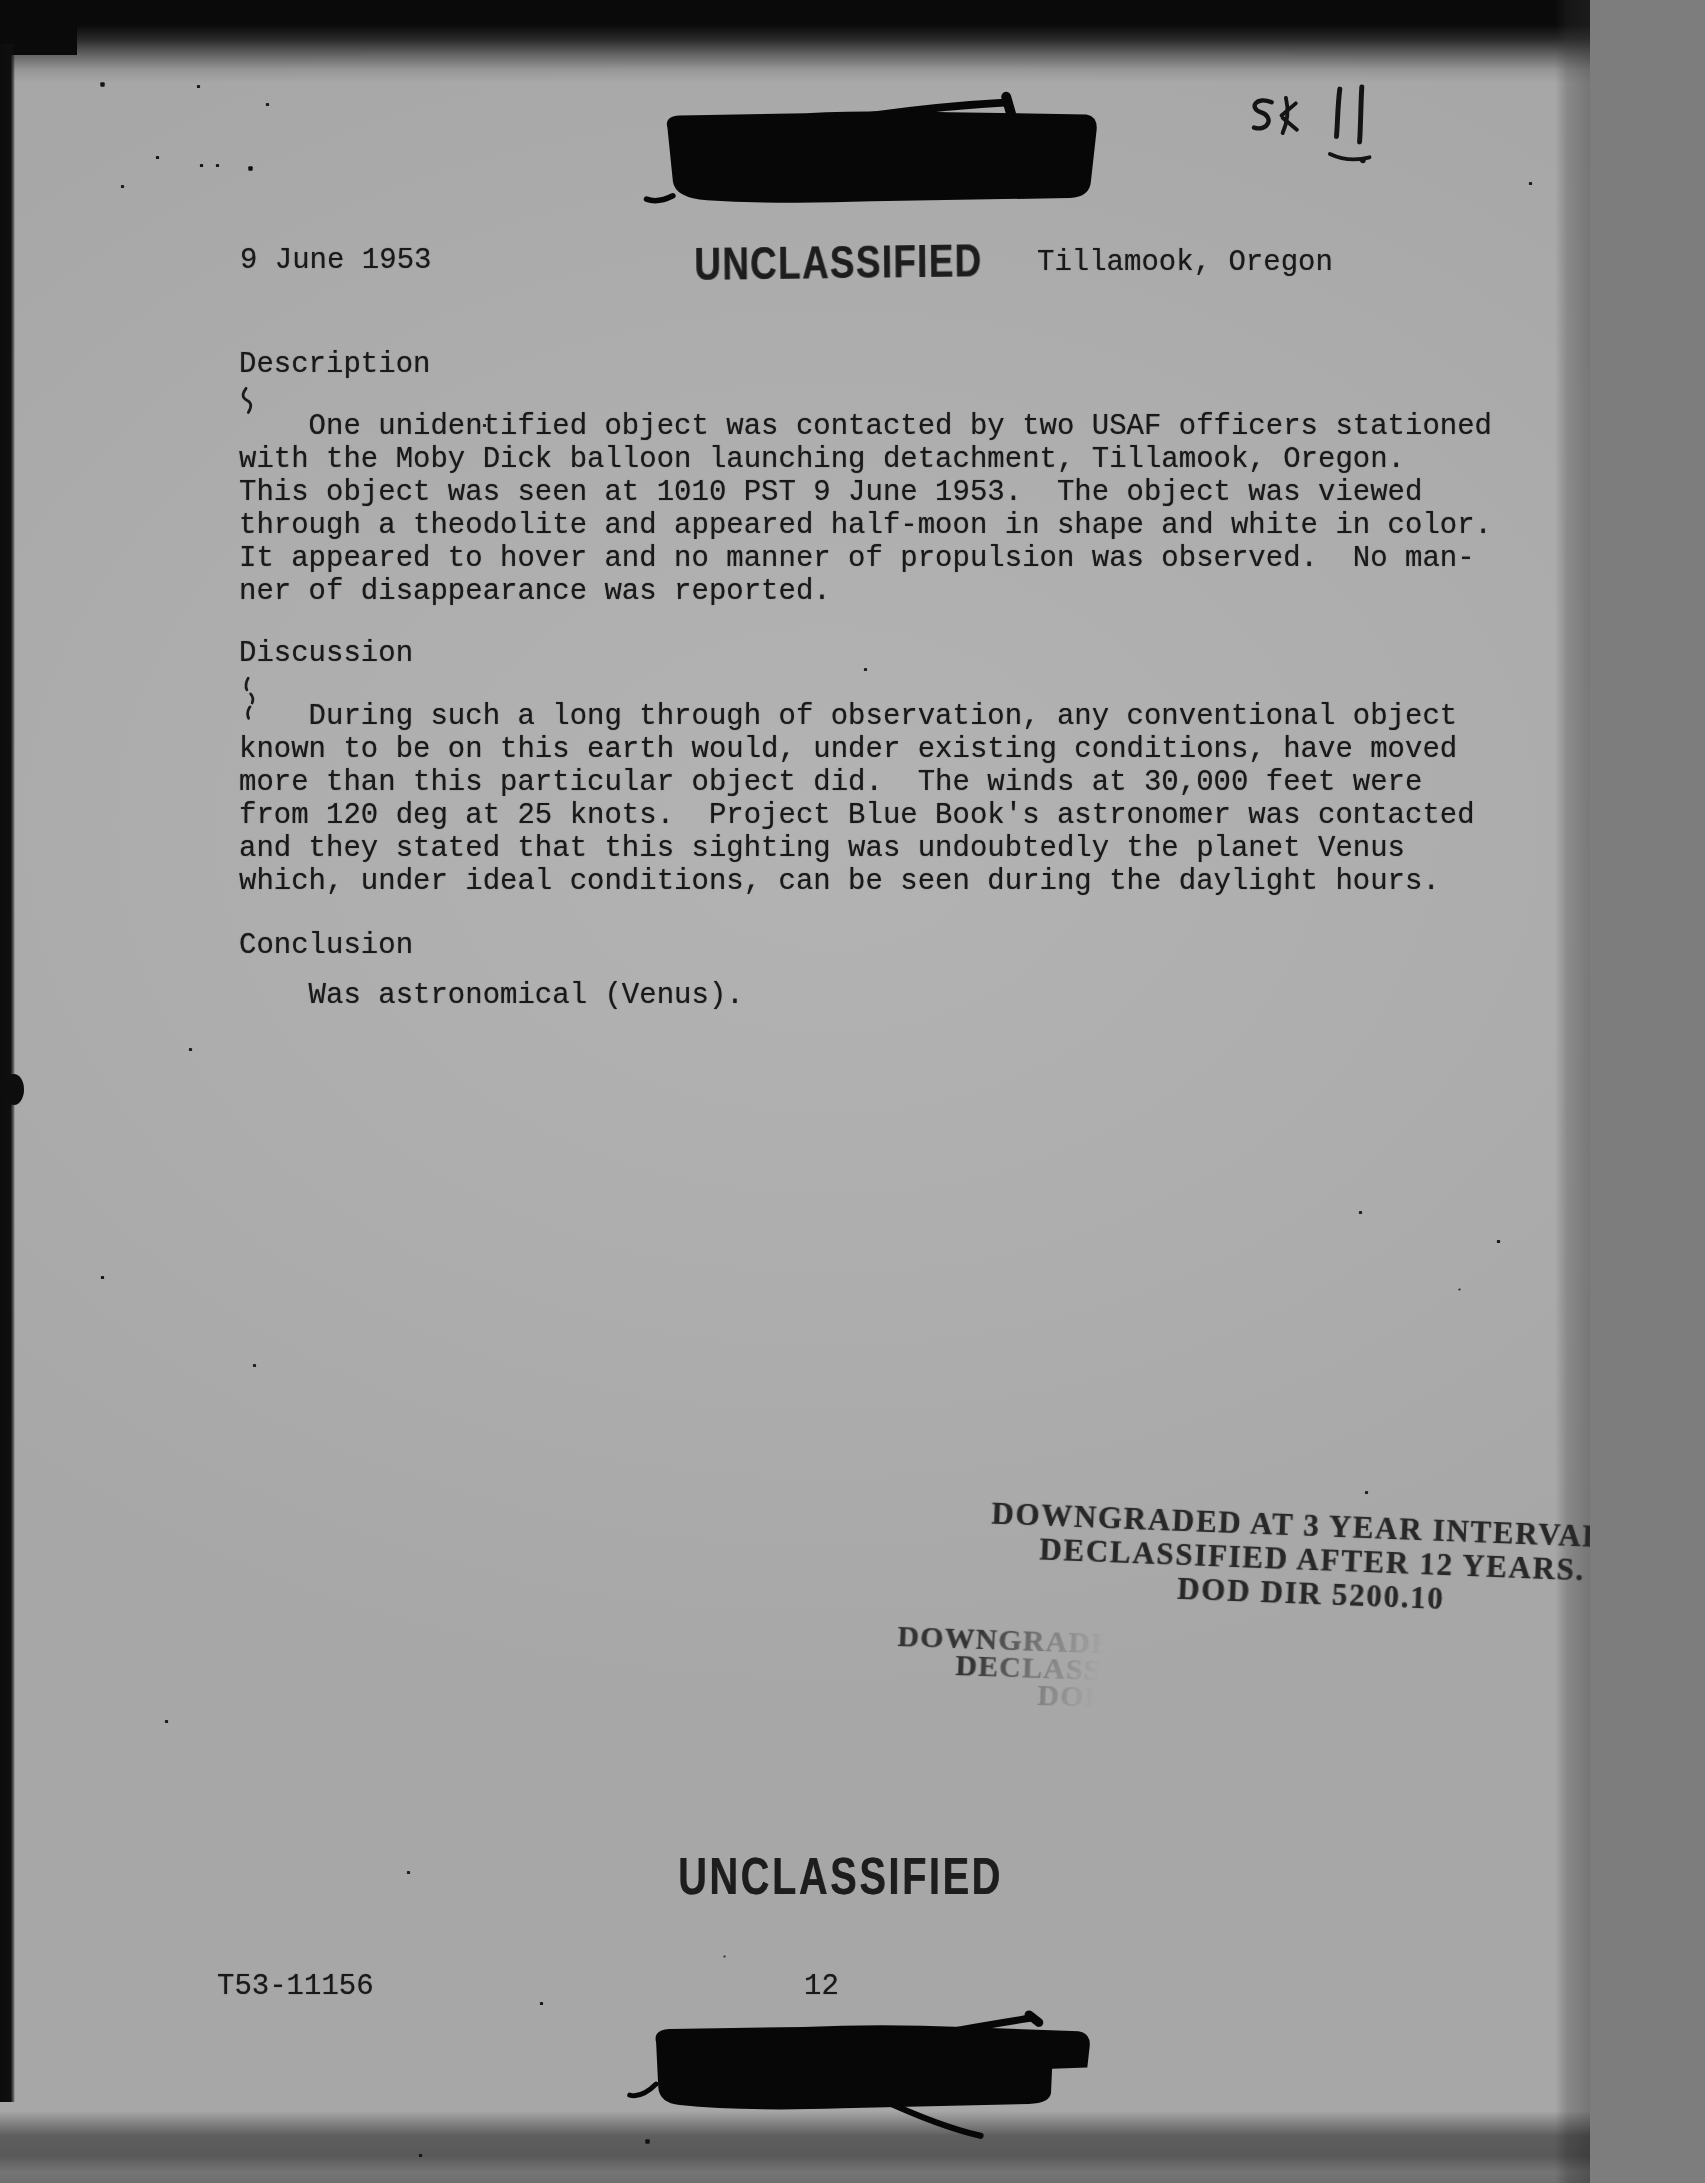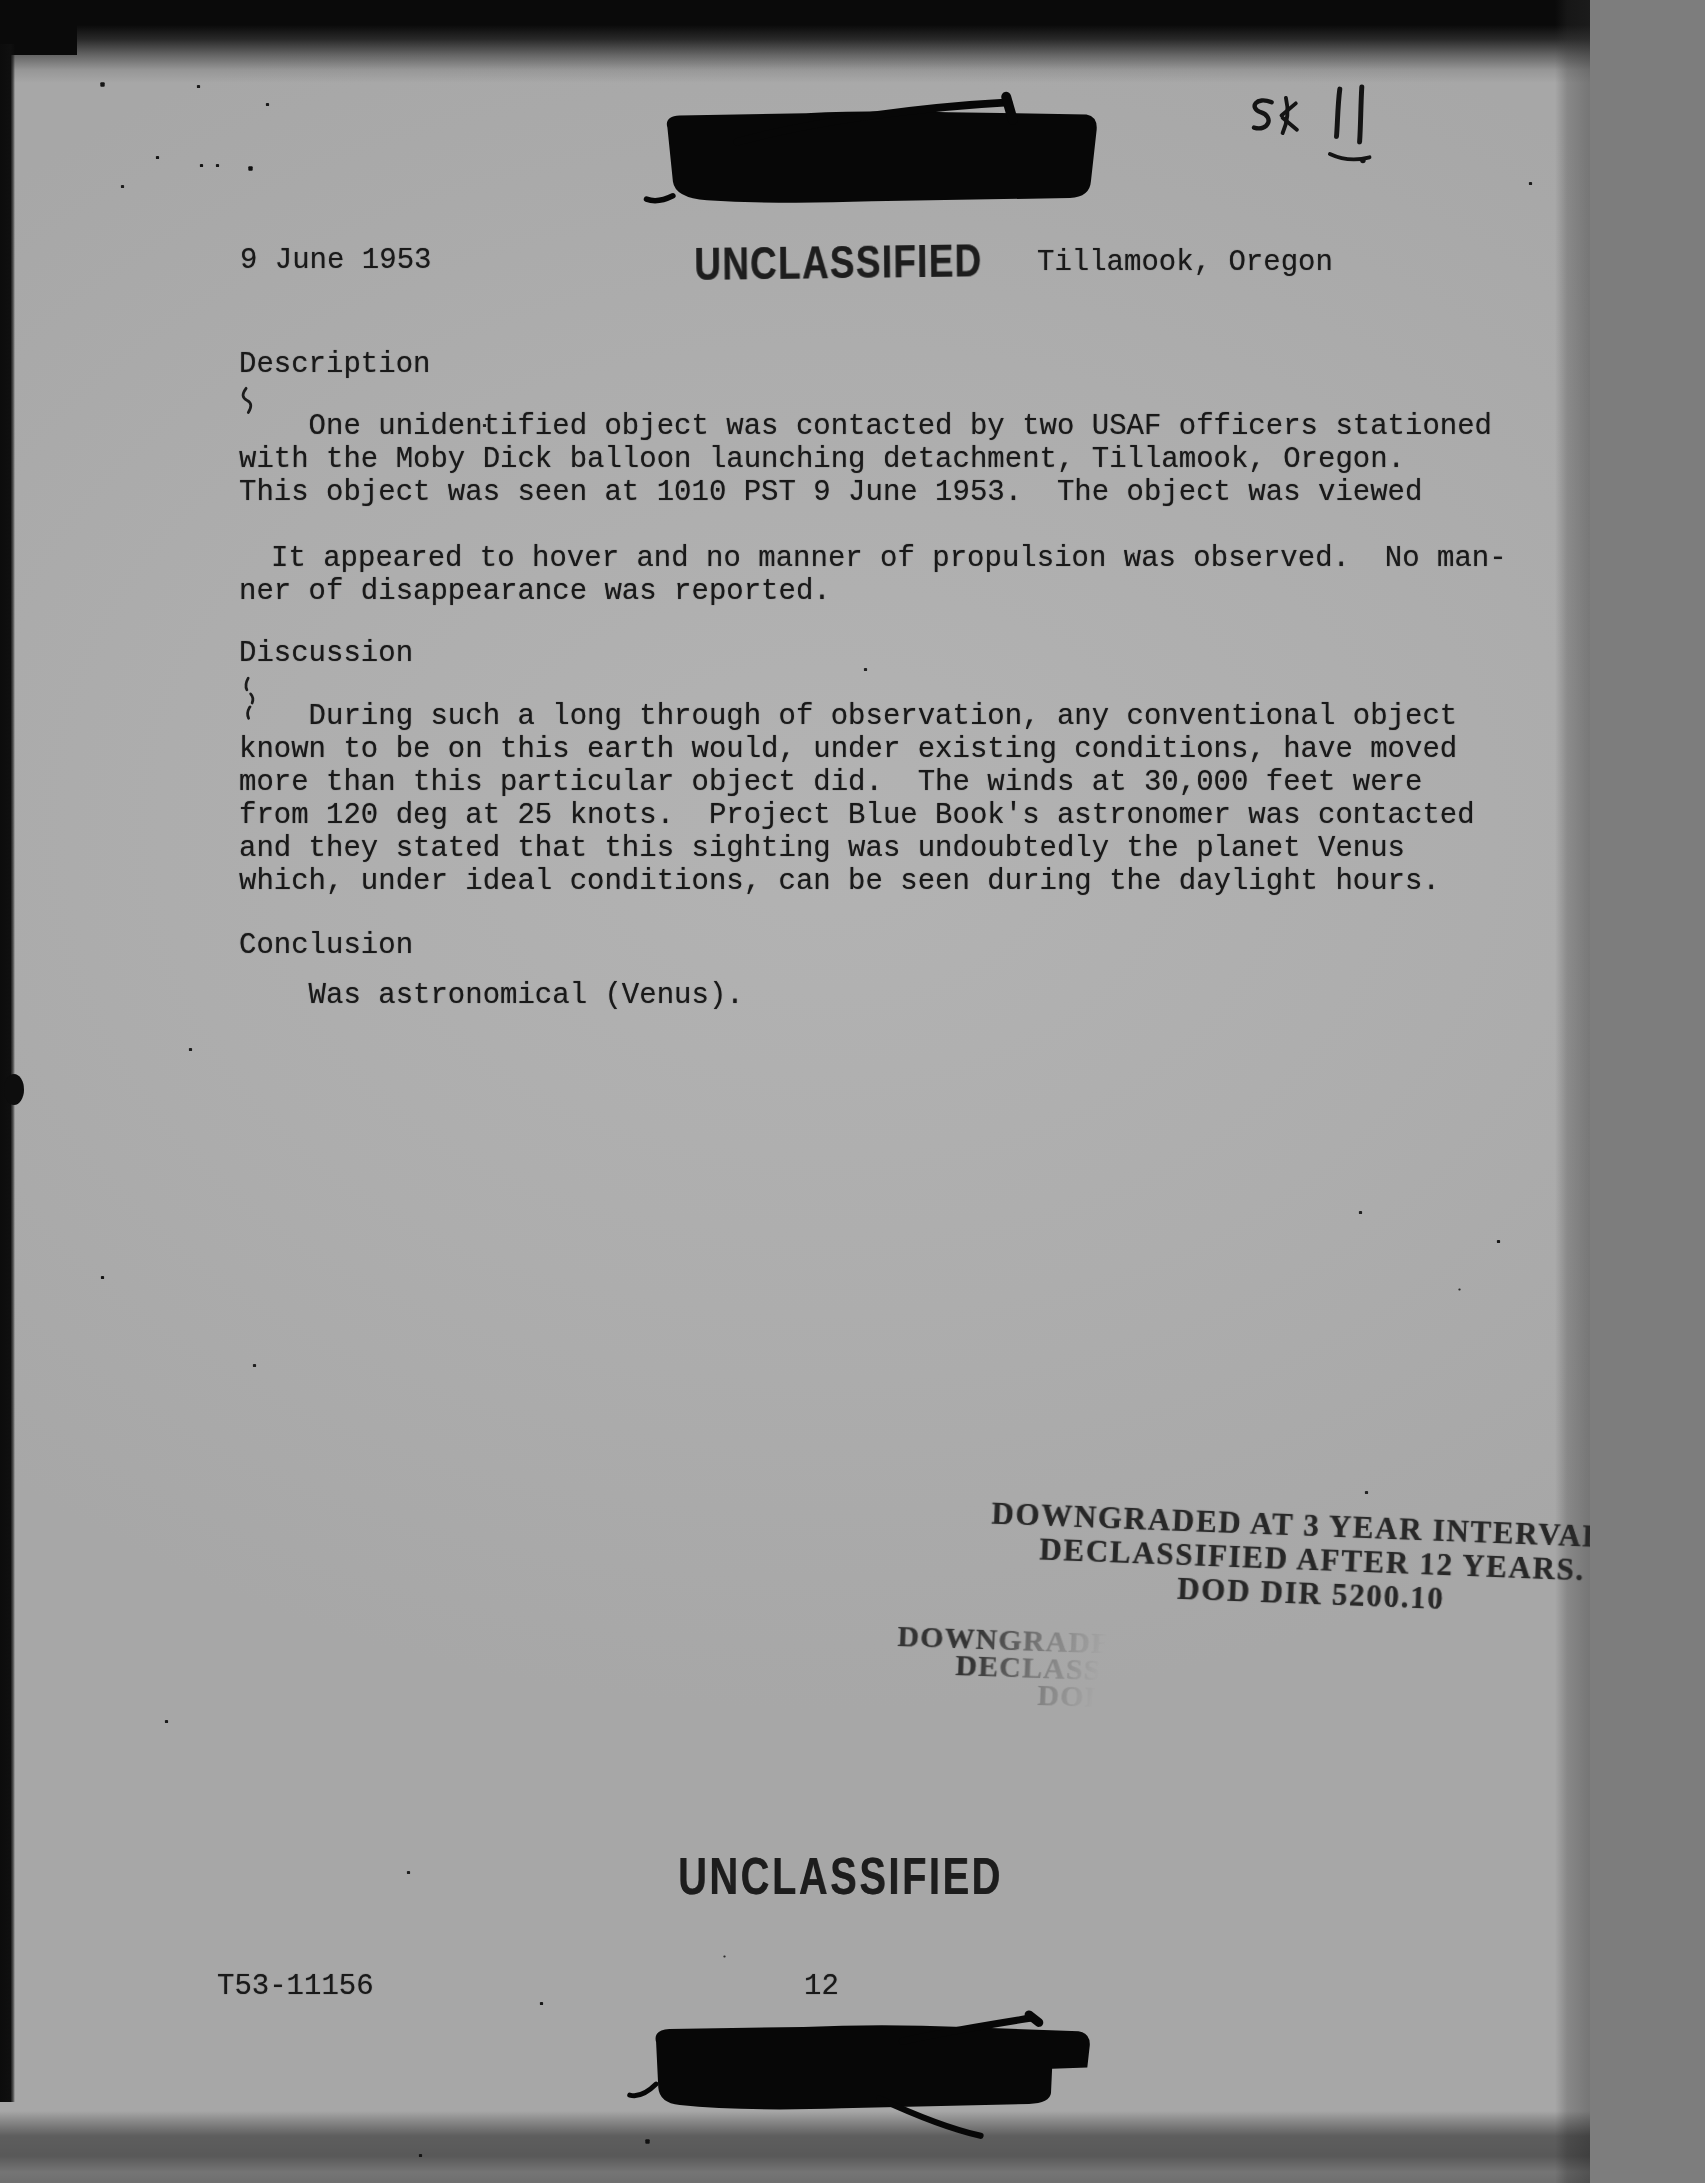--- a/index.html
+++ b/index.html
@@ -95,21 +95,22 @@
   </svg>
 
   <div class="tw" style="left:240px;top:244px;">9 June 1953</div>
   <div class="stamp-uc uc-top">UNCLASSIFIED</div>
   <div class="tw" style="left:1037px;top:246px;">Tillamook, Oregon</div>
 
   <div class="tw" style="left:239px;top:348px;">Description</div>
   <div class="tw" style="left:239px;top:410px;">    One unidentified object was contacted by two USAF officers stationed</div>
   <div class="tw" style="left:239px;top:443px;">with the Moby Dick balloon launching detachment, Tillamook, Oregon.</div>
   <div class="tw" style="left:239px;top:476px;text-align:center;">This object was seen at 1010 PST 9 June 1953.  The object was viewed</div>
-  <div class="tw" style="left:239px;top:542px;margin-left:32px;">It appeared to hover and no manner of propulsion was observed.  No man-</div>
+  <div class="tw" style="left:239px;top:509px;">through a theodolite and appeared half-moon in shape and white in color.</div>
+  <div class="tw" style="left:239px;top:542px;">It appeared to hover and no manner of propulsion was observed.  No man-</div>
   <div class="tw" style="left:239px;top:575px;">ner of disappearance was reported.</div>
 
   <div class="tw" style="left:239px;top:637px;">Discussion</div>
   <div class="tw" style="left:239px;top:700px;">    During such a long through of observation, any conventional object</div>
   <div class="tw" style="left:239px;top:733px;">known to be on this earth would, under existing conditions, have moved</div>
   <div class="tw" style="left:239px;top:766px;">more than this particular object did.  The winds at 30,000 feet were</div>
   <div class="tw" style="left:239px;top:799px;">from 120 deg at 25 knots.  Project Blue Book's astronomer was contacted</div>
   <div class="tw" style="left:239px;top:832px;">and they stated that this sighting was undoubtedly the planet Venus</div>
   <div class="tw" style="left:239px;top:865px;">which, under ideal conditions, can be seen during the daylight hours.</div>
 

